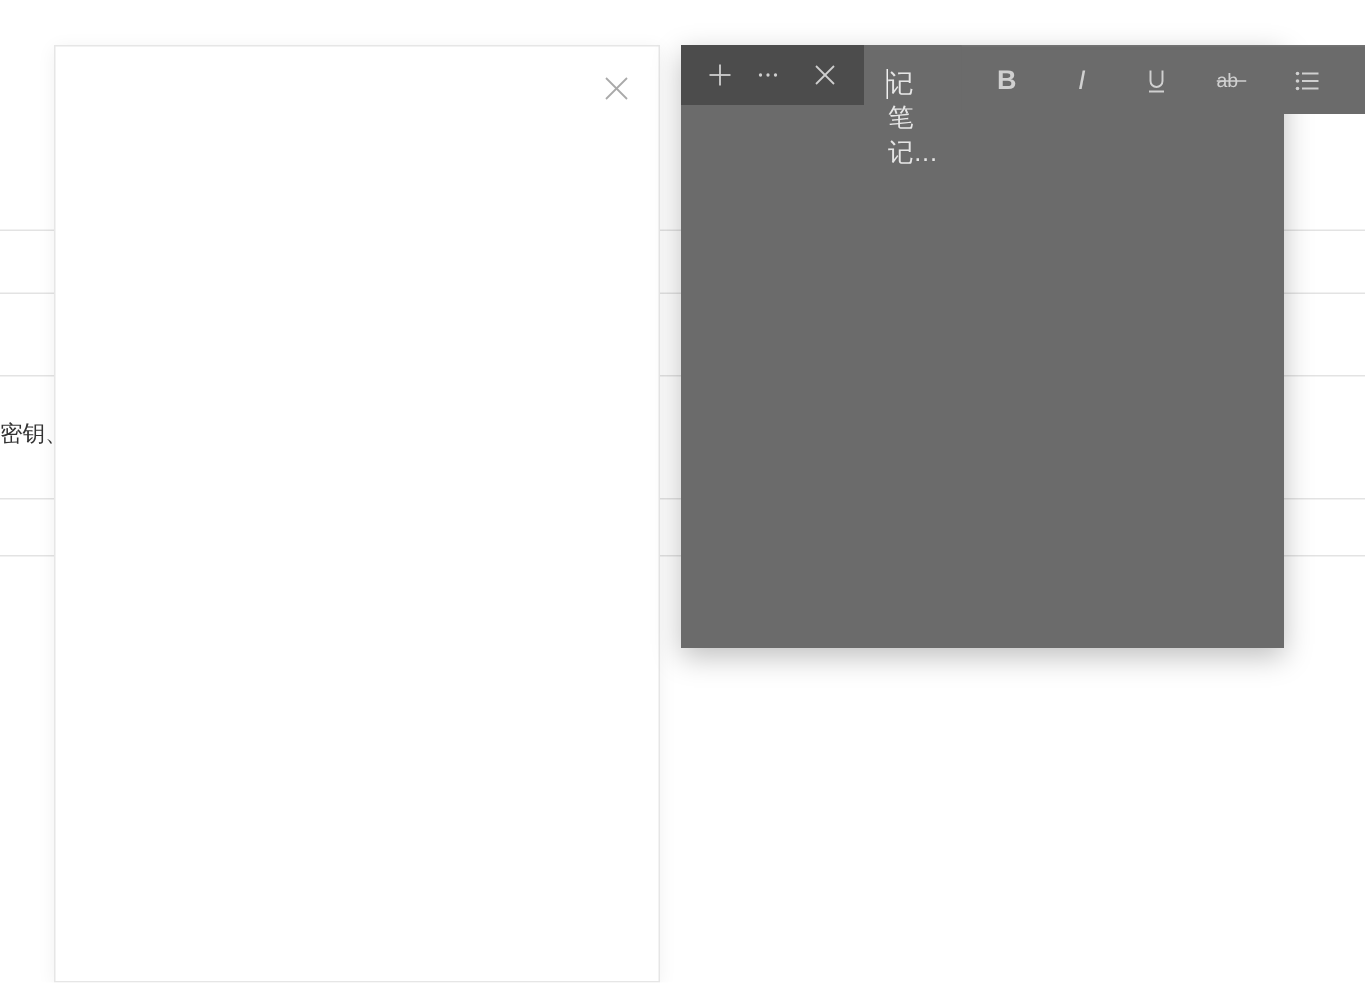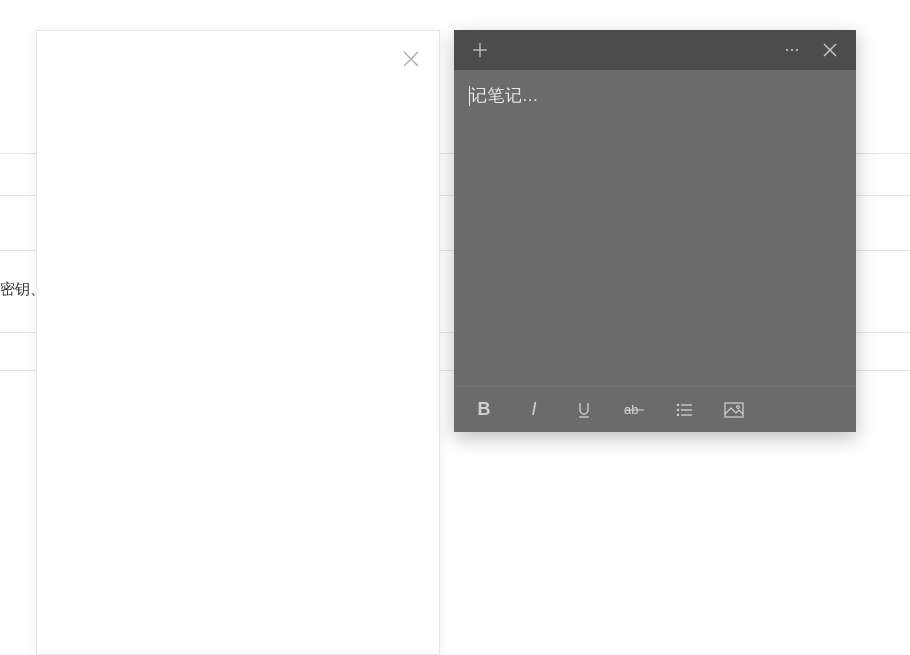--- a/index.html
+++ b/index.html
@@ -66,21 +66,21 @@
     
     .panel-note {
       position: absolute;
       top: 30px;
       left: 454px;
       width: 402px;
       height: 402px;
       background: #6b6b6b;
       box-shadow: 0 6px 18px rgba(0,0,0,0.25);
       display: flex;
-      flex-direction: column;
+      flex-direction: row;
     }
     .note-titlebar {
       height: 40px;
       background: #4c4c4c;
       display: flex;
       align-items: center;
       justify-content: space-between;
       padding: 0 10px;
     }
     .titlebar-left, .titlebar-right {

